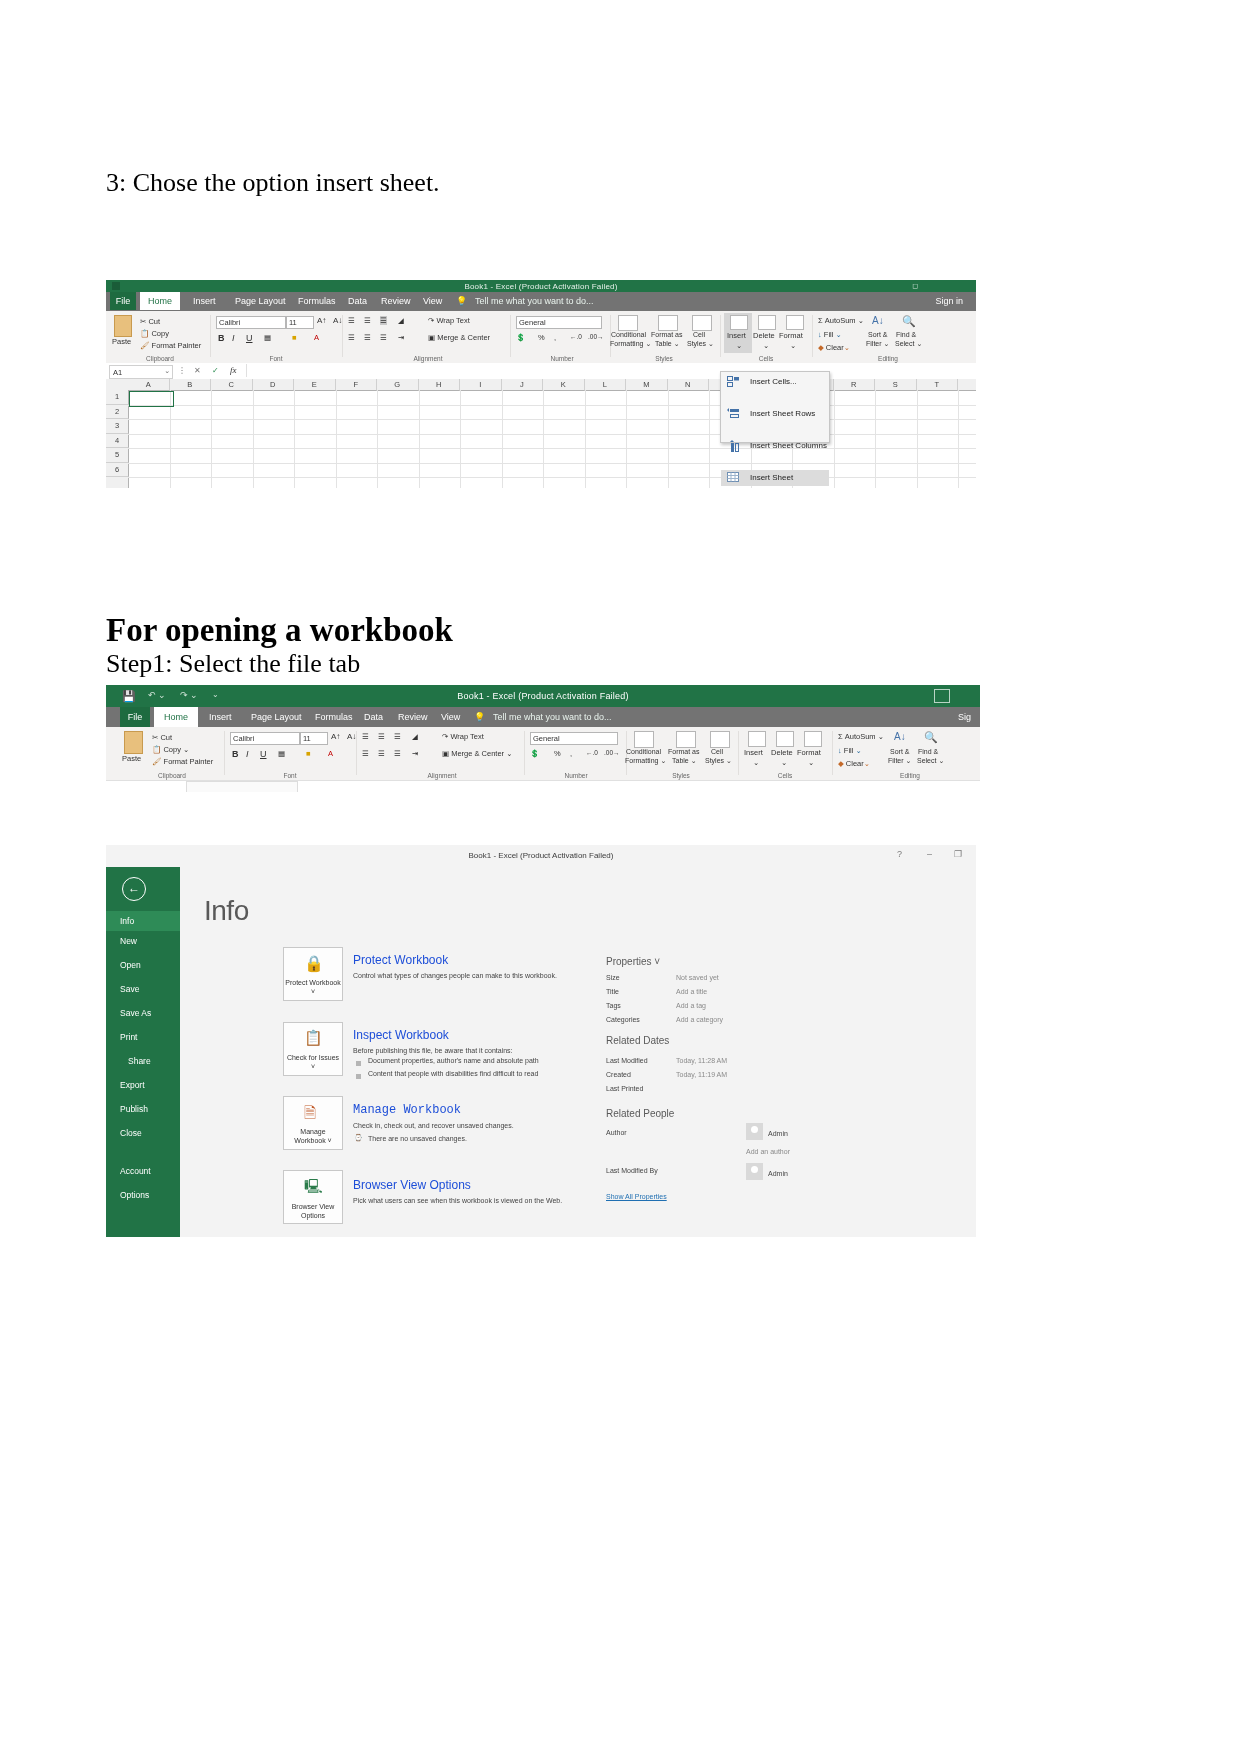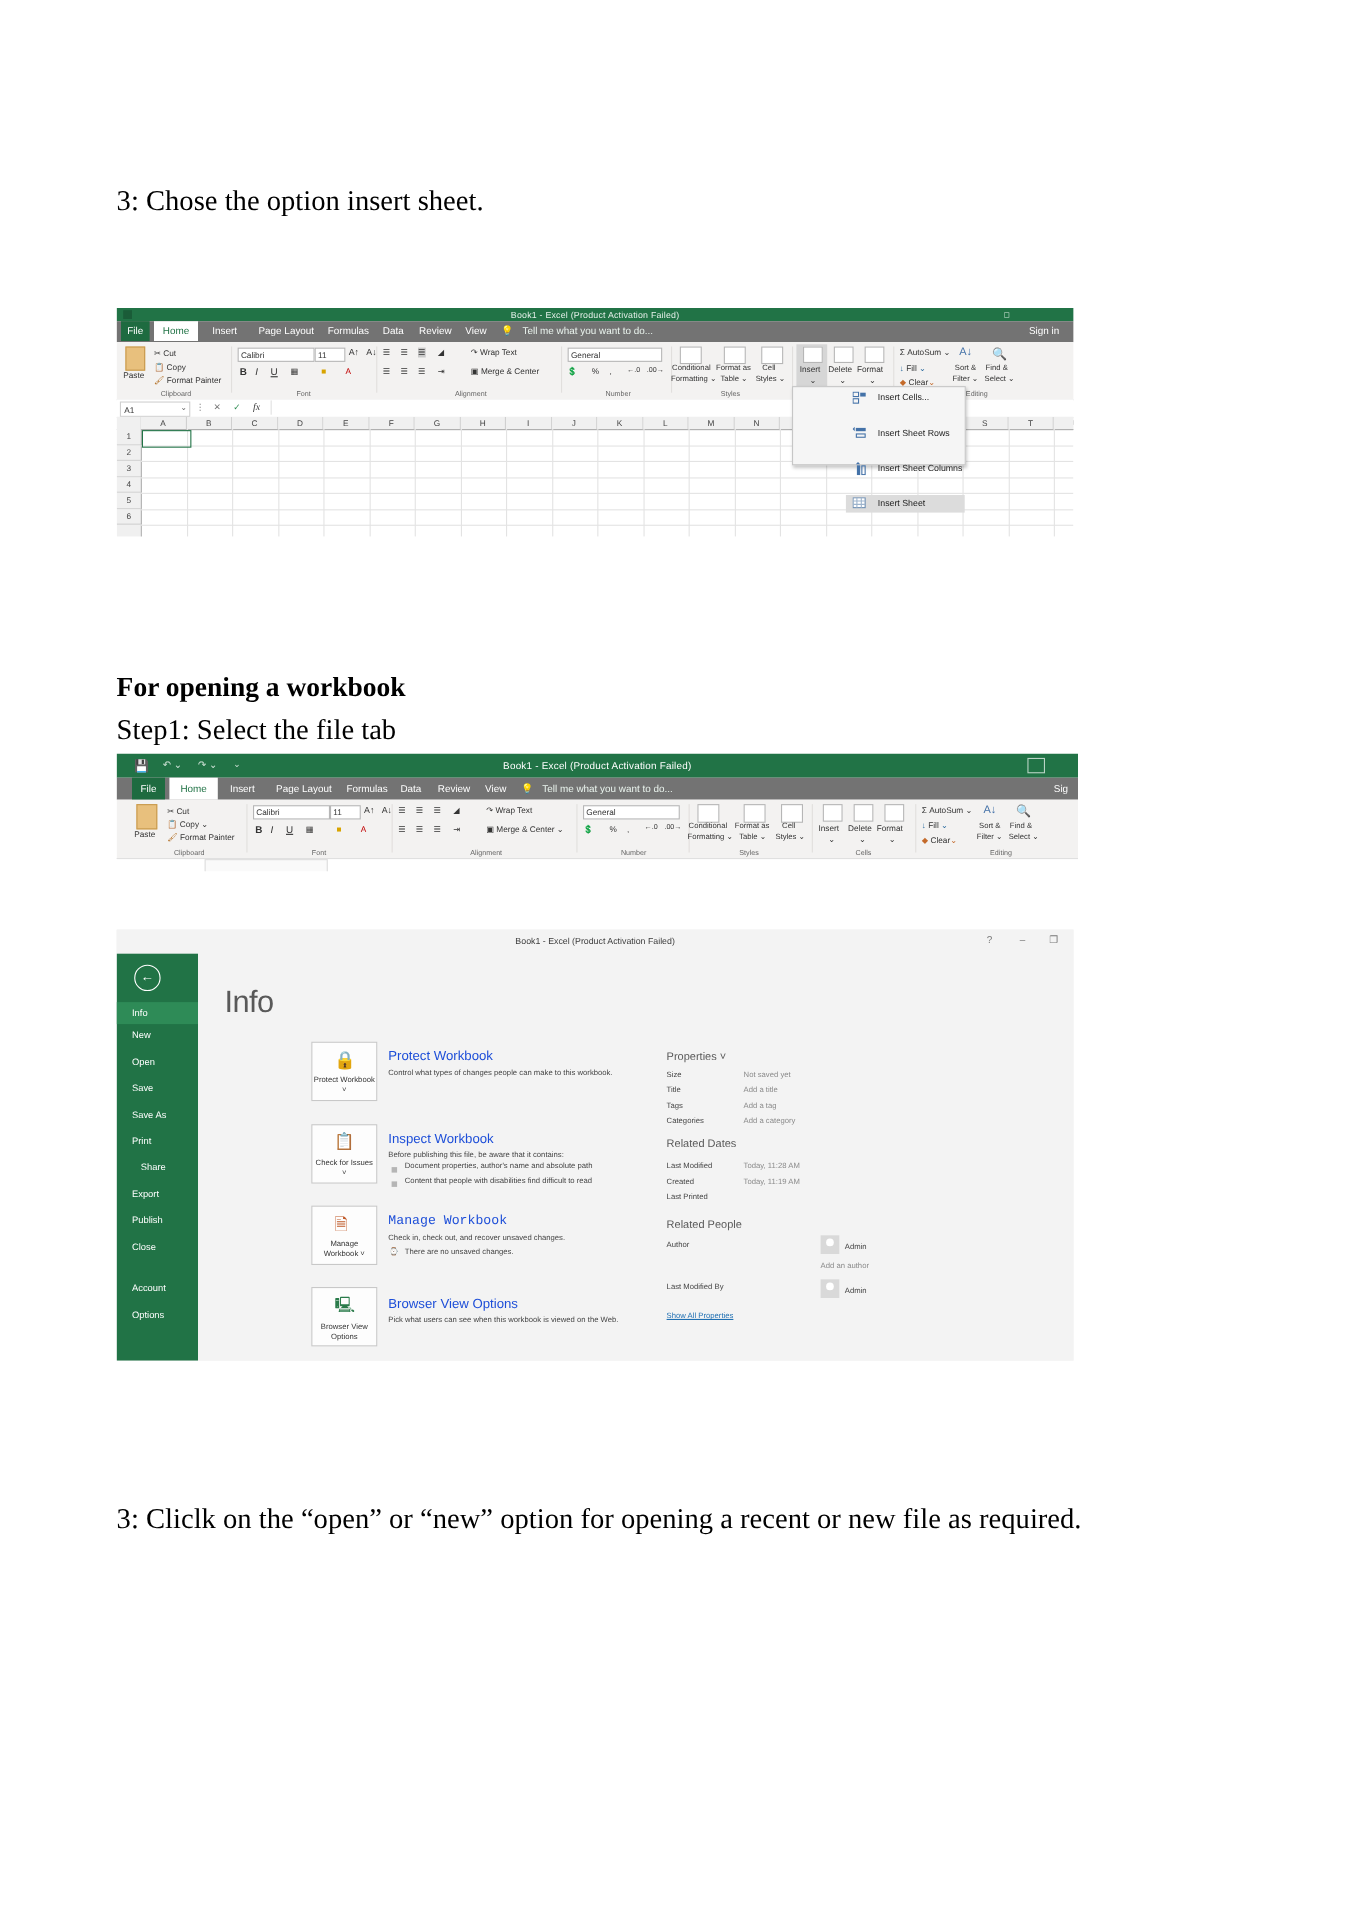--- a/index.html
+++ b/index.html
@@ -9,21 +9,21 @@
     position:relative;overflow:hidden;
   }
   .page{position:absolute;left:0;top:0;width:1241px;height:1754px;background:#fff;}
 
   
   .doc-text{
     position:absolute;left:106px;
     font-family:"Liberation Serif", serif;
     font-size:26px;color:#000;line-height:1.25;white-space:nowrap;
   }
-  .doc-text.bold{font-weight:bold;font-size:25px;}
+  .doc-text.bold{font-weight:bold;font-size:33px;}
 
   
   .excel{position:absolute;background:#fff;overflow:hidden;}
   .xl-title{
     background:#217346;color:#fff;width:100%;
     font-family:"Liberation Sans",sans-serif;
     position:relative;
   }
   .xl-title .t{
     position:absolute;left:0;right:0;text-align:center;
@@ -151,21 +151,20 @@
   .scrollstrip{position:absolute;background:#f0f0f0;}
 </style>
 </head>
 <body>
 
 <div class="page">
 
   <div class="doc-text" style="left:106px;top:167px;">3: Chose the option insert sheet.</div>
   <div class="doc-text bold" style="left:106px;top:610px;">For opening a workbook</div>
   <div class="doc-text" style="left:106px;top:648px;">Step1: Select the file tab</div>
-  <div class="doc-text" style="left:106px;top:1365px;">3: Cliclk on the “open” or “new” option for opening a recent or new file as required.</div>
 
   <div class="excel" style="left:106px;top:280px;width:870px;height:208px;border:0;">
 
     <div class="xl-title" style="height:12px;">
       <div class="t" style="top:2px;">Book1 - Excel (Product Activation Failed)</div>
       <div style="position:absolute;left:6px;top:2px;width:8px;height:8px;background:#1a5c38;"></div>
       <div style="position:absolute;right:58px;top:2px;font-size:7px;color:#cfe3d7;font-family:'Liberation Sans',sans-serif;">◻</div>
     </div>
 
     <div class="xl-tabs" style="height:19px;">
@@ -340,21 +339,21 @@
           <div class="gline-h" style="left: 22px; top: 25.5px; width: 848px;"></div>
           <div class="gline-h" style="left: 22px; top: 40px; width: 848px;"></div>
           <div class="gline-h" style="left: 22px; top: 54.5px; width: 848px;"></div>
           <div class="gline-h" style="left: 22px; top: 69px; width: 848px;"></div>
           <div class="gline-h" style="left: 22px; top: 83.5px; width: 848px;"></div>
           <div class="gline-h" style="left: 22px; top: 98px; width: 848px;"></div>
         </div>
       <div class="selcell" style="left:23px;top:12px;width:43px;height:14px;"></div>
     </div>
 
-    <div class="menu" style="left:614px;top:71px;width:108px;height:70px;padding-left:48px;">
+    <div class="menu" style="left:614px;top:91px;width:108px;height:70px;">
       <div class="menu-item" style="top:2px;">
         <span class="menu-ico">
           <svg width="13" height="12" viewBox="0 0 13 12">
               <rect x="0.5" y="0.5" width="5" height="4" fill="none" stroke="#4472a8"></rect>
               <rect x="0.5" y="6.5" width="5" height="4" fill="none" stroke="#4472a8"></rect>
               <rect x="7" y="1" width="5" height="3.5" fill="#4472a8"></rect>
             </svg>
         </span>
         <span class="lbl">Insert Cells...</span>
       </div>

